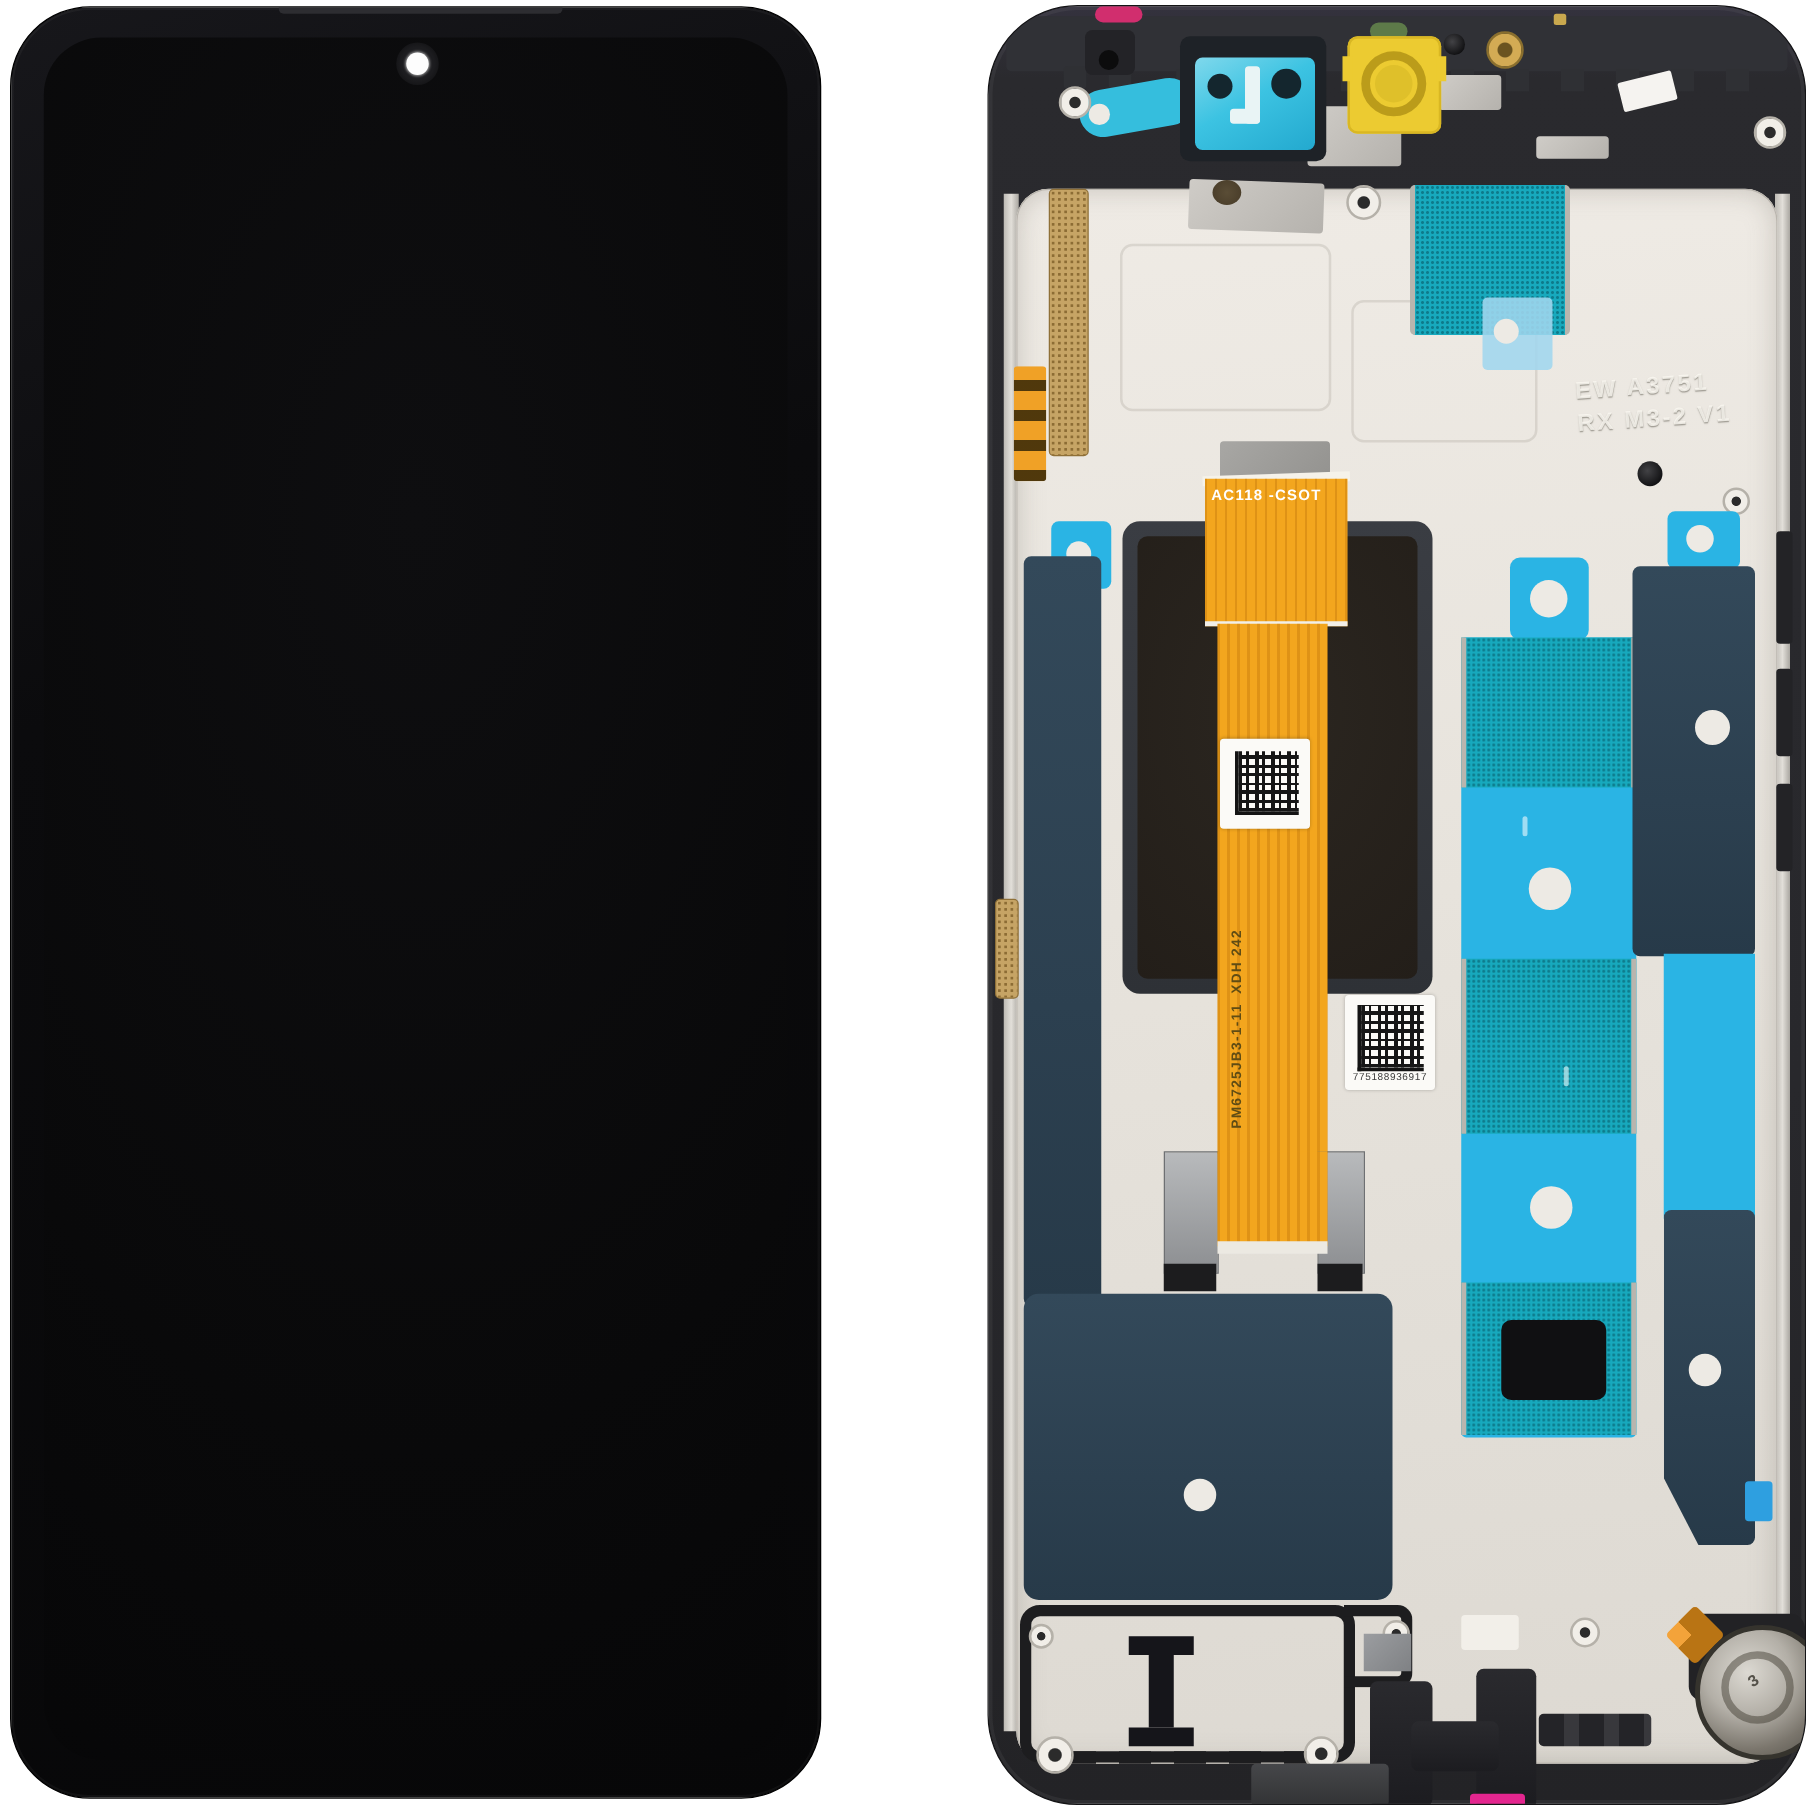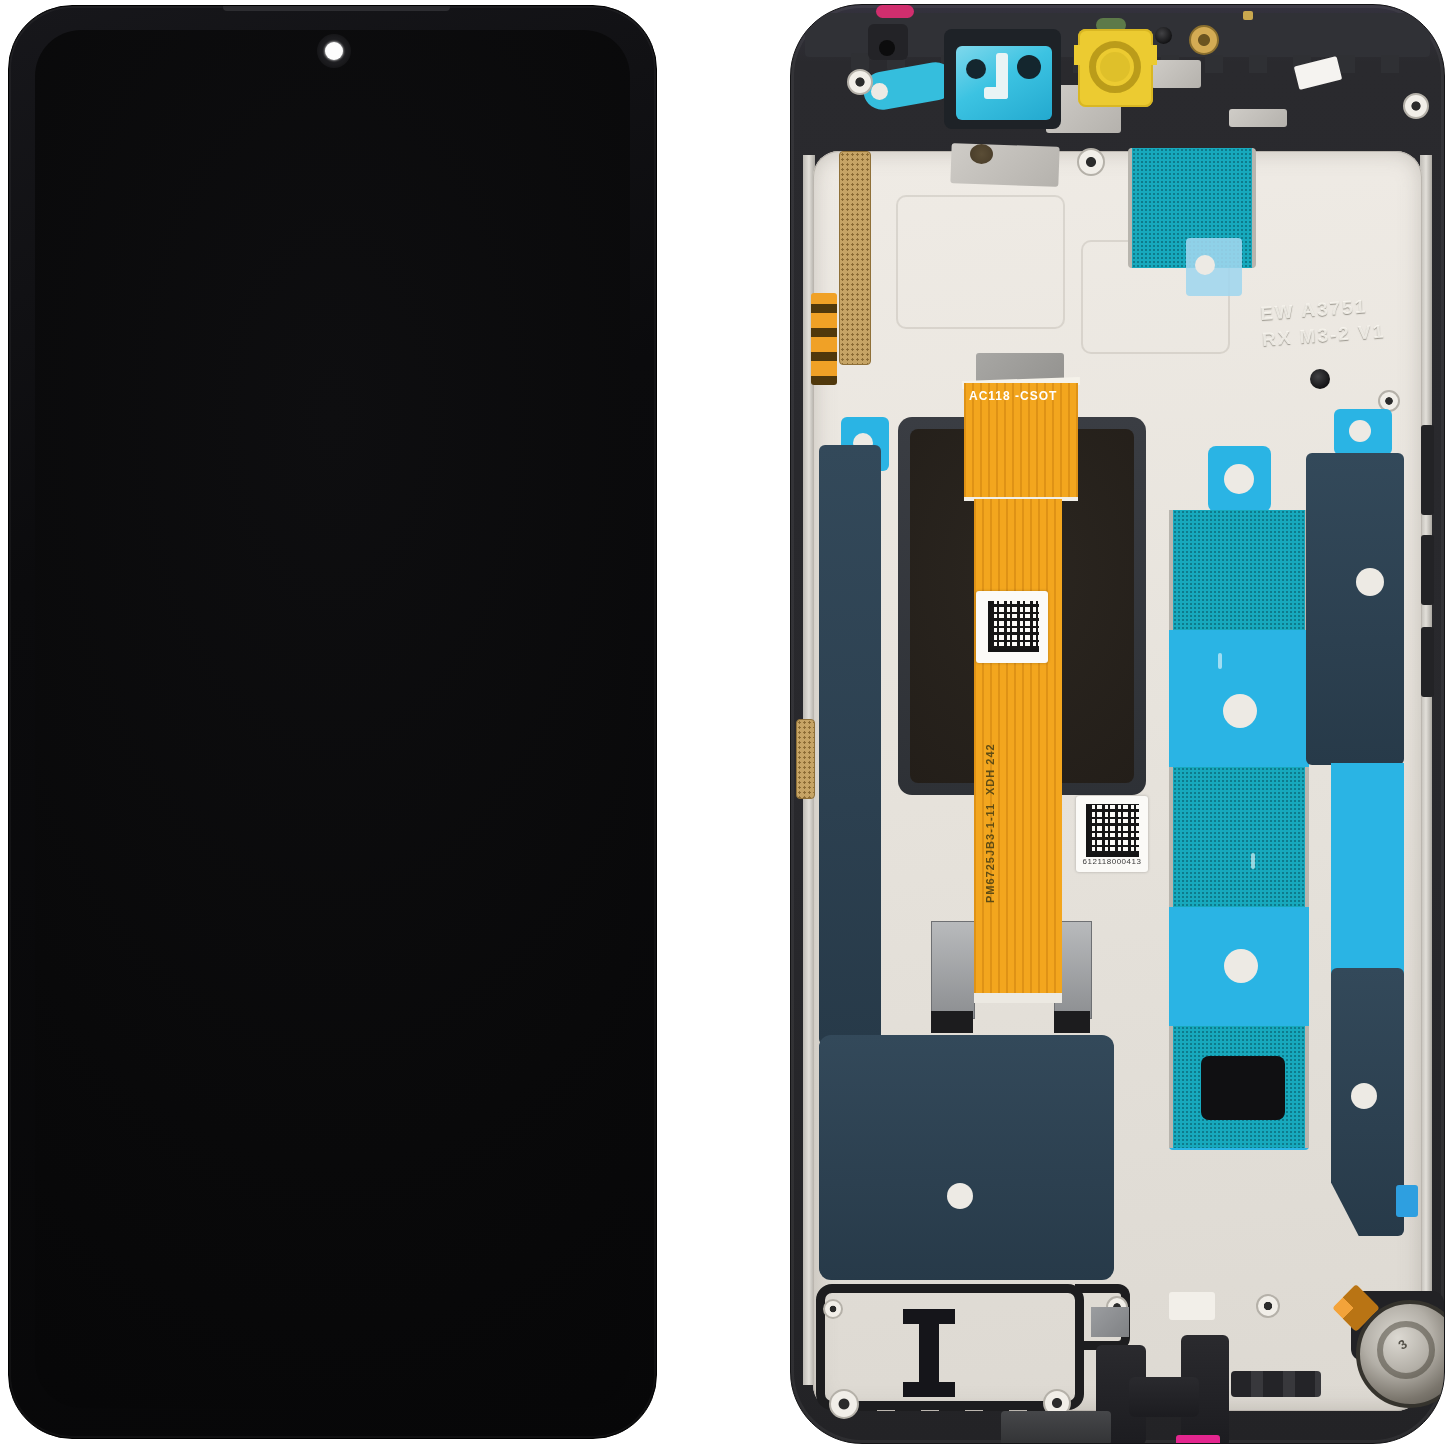--- a/index.html
+++ b/index.html
@@ -162,21 +162,21 @@
 
     <div class="abs" style="left:140px;top:916px;width:42px;height:96px;background:linear-gradient(180deg,#b8babc,#8c8e91);border:1px solid #6e7073;"></div>
     <div class="abs" style="left:263px;top:916px;width:36px;height:96px;background:linear-gradient(180deg,#b8babc,#8c8e91);border:1px solid #6e7073;"></div>
     <div class="abs flexo" style="left:183px;top:916px;width:88px;height:76px;"></div>
     <div class="abs" style="left:183px;top:988px;width:88px;height:10px;background:#ece9e2;"></div>
     <div class="abs" style="left:140px;top:1006px;width:42px;height:22px;background:#1c1c1e;"></div>
     <div class="abs" style="left:263px;top:1006px;width:36px;height:22px;background:#1c1c1e;"></div>
 
     <div class="abs sticker" style="left:285px;top:791px;width:72px;height:76px;"></div>
     <div class="abs dm" style="left:295px;top:799px;width:50px;height:50px;"></div>
-    <div class="abs serialtxt" style="left:285px;top:852px;width:72px;">612118000413</div>
+    <div class="abs serialtxt" style="left:285px;top:852px;width:72px;">775188936917</div>
 
     <div class="abs navy" style="left:28px;top:1030px;width:295px;height:245px;border-radius:12px;"></div>
     <div class="abs r whitedot" style="left:156px;top:1178px;width:26px;height:26px;"></div>
 
     <div class="abs cyan" style="left:417px;top:441px;width:63px;height:66px;border-radius:8px;"></div>
     <div class="abs r whitedot" style="left:433px;top:459px;width:30px;height:30px;"></div>
     <div class="abs cyan" style="left:378px;top:505px;width:140px;height:640px;border-radius:4px;"></div>
     <div class="abs mesh" style="left:378px;top:505px;width:132px;height:120px;"></div>
     <div class="abs r whitedot" style="left:432px;top:689px;width:34px;height:34px;"></div>
     <div class="abs tickmark" style="left:427px;top:648px;width:4px;height:16px;"></div>

